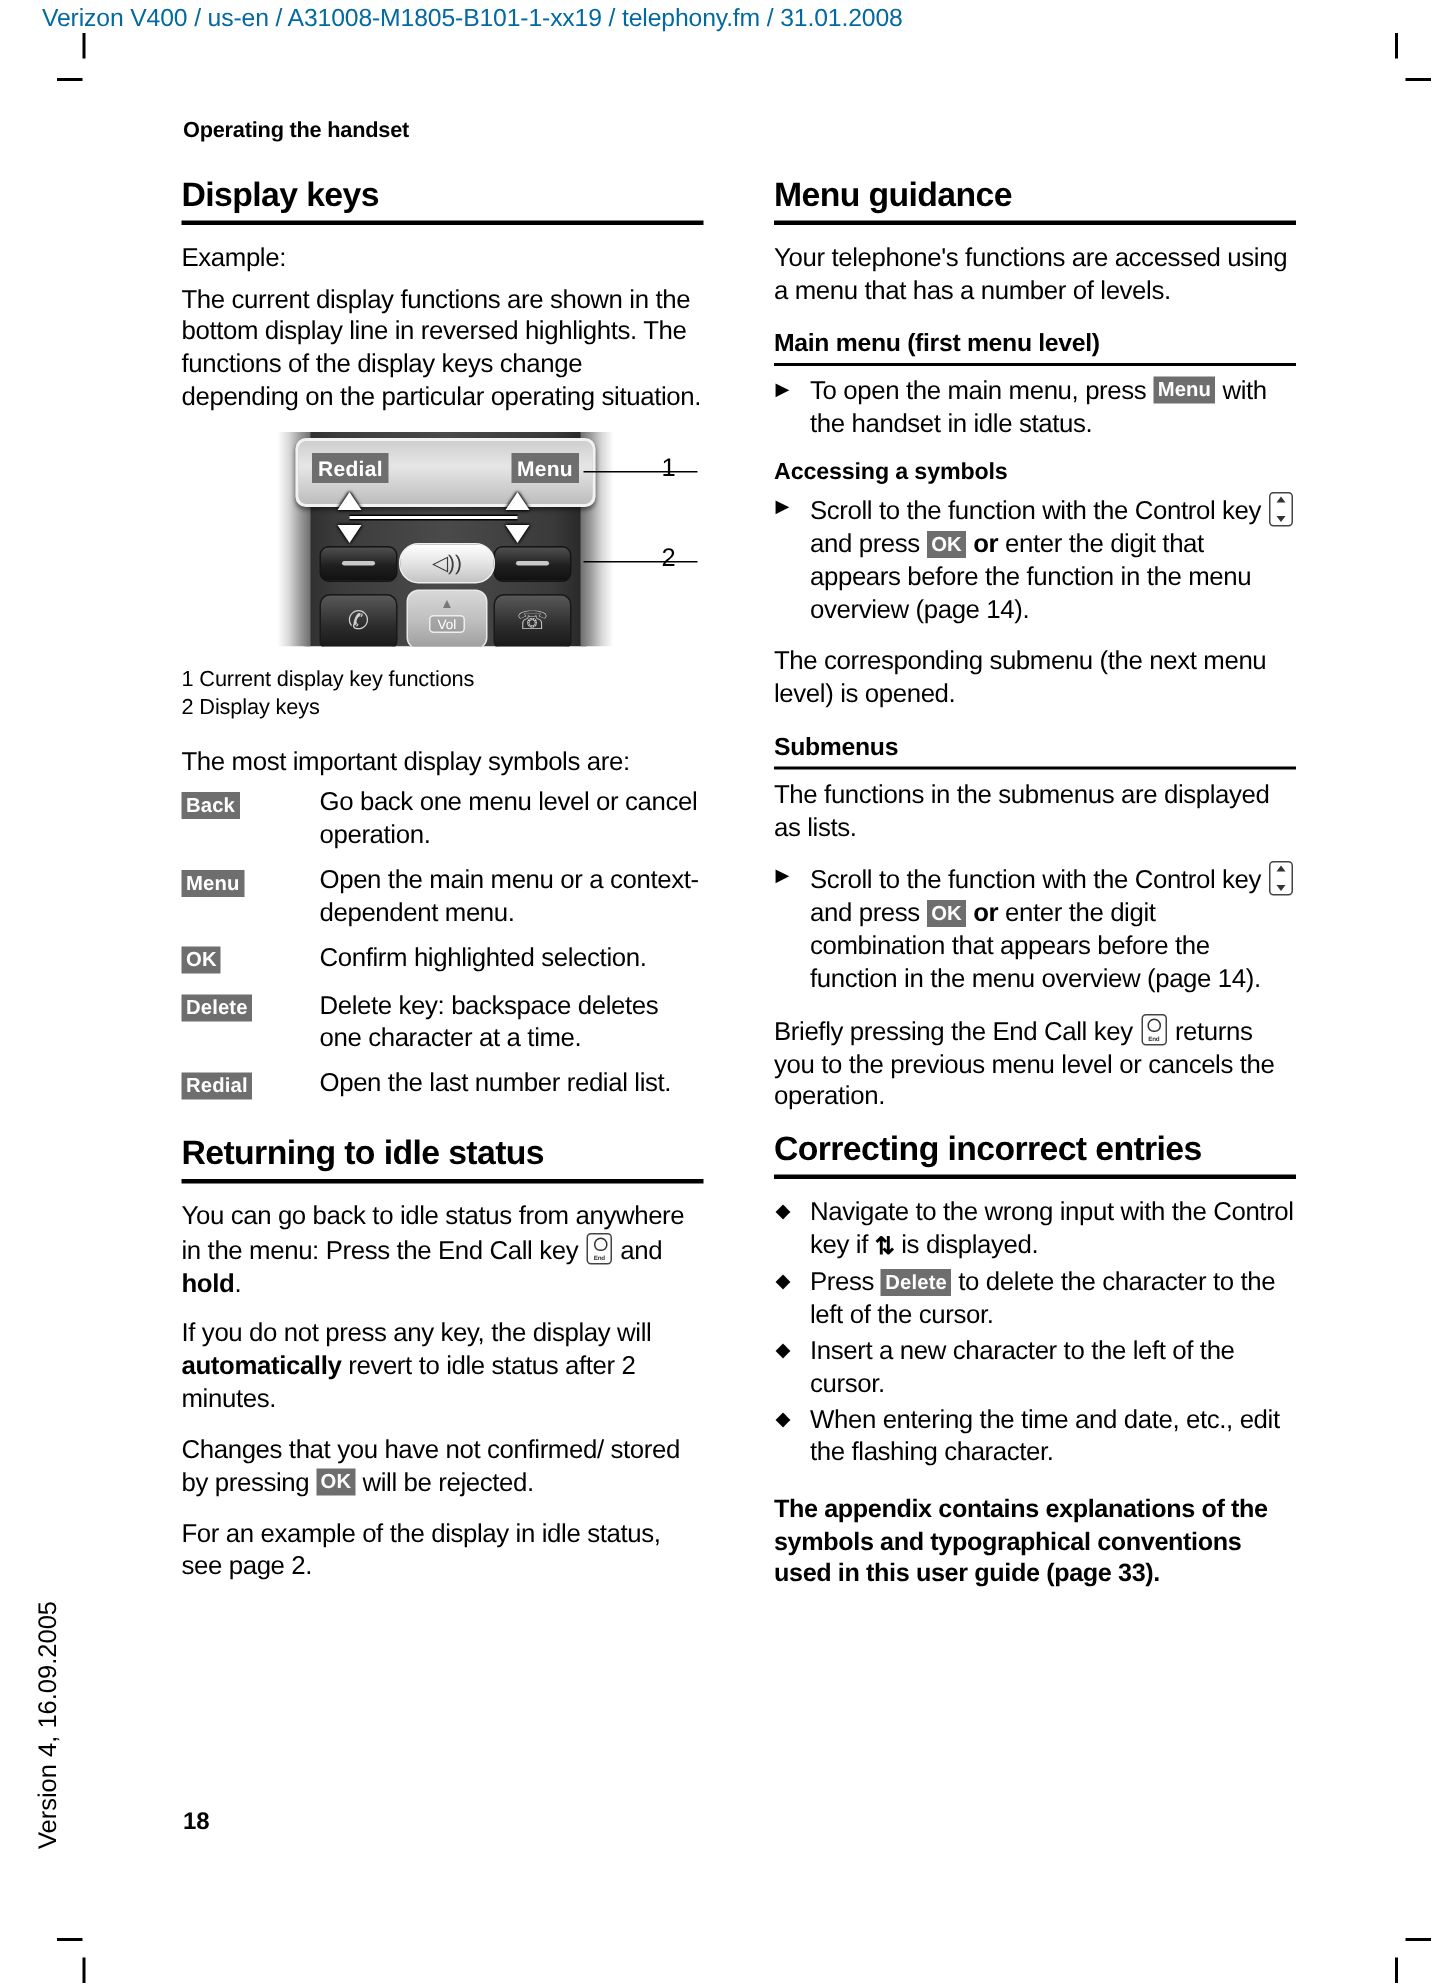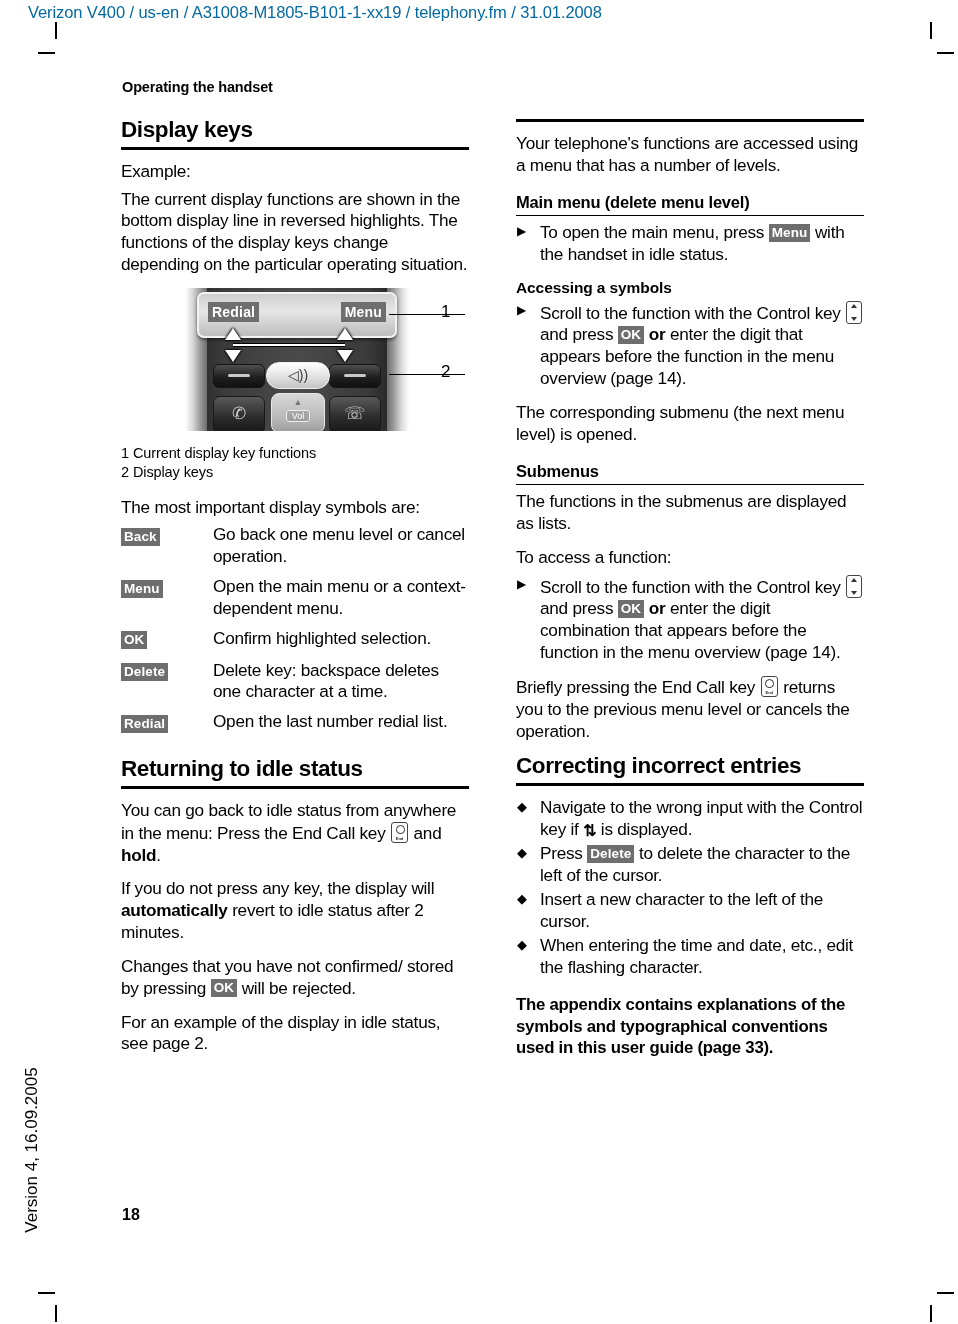--- a/index.html
+++ b/index.html
@@ -516,44 +516,44 @@
 
   <p class="body"><span>If you do not press any key, the display will</span> <b>automatically</b> <span>revert to idle status after 2 minutes.</span></p>
 
   <p class="body"><span>Changes that you have not confirmed/ stored by pressing</span> <span class="keybadge">OK</span> <span>will be rejected.</span></p>
 
   <p class="body">For an example of the display in idle status, see page 2.</p>
 </div>
 
 <div class="col col-right">
 
+  <h1 class="sec">Menu guidance</h1>
   <div class="rule-thick"></div>
 
   <p class="body">Your telephone's functions are accessed using a menu that has a number of levels.</p>
 
-  <h2 class="sub">Main menu (delete menu level)</h2>
+  <h2 class="sub">Main menu (first menu level)</h2>
   <div class="rule-thin"></div>
 
   <ul class="blist arrow">
     <li><span class="bullet">▶</span><span>To open the main menu, press</span> <span class="keybadge">Menu</span> <span>with the handset in idle status.</span></li>
   </ul>
 
   <h3 class="sub2">Accessing a symbols</h3>
 
   <ul class="blist arrow">
     <li><span class="bullet">▶</span><span>Scroll to the function with the Control key</span> <span class="hwkey control"></span> <span>and press</span> <span class="keybadge">OK</span> <b>or</b> <span>enter the digit that appears before the function in the menu overview (page 14).</span></li>
   </ul>
 
   <p class="body">The corresponding submenu (the next menu level) is opened.</p>
 
   <h2 class="sub">Submenus</h2>
   <div class="rule-thin"></div>
 
   <p class="body">The functions in the submenus are displayed as lists.</p>
-  <p class="body tight">To access a function:</p>
 
   <ul class="blist arrow">
     <li><span class="bullet">▶</span><span>Scroll to the function with the Control key</span> <span class="hwkey control"></span> <span>and press</span> <span class="keybadge">OK</span> <b>or</b> <span>enter the digit combination that appears before the function in the menu overview (page 14).</span></li>
   </ul>
 
   <p class="body"><span>Briefly pressing the End Call key</span> <span class="hwkey endcall"></span> <span>returns you to the previous menu level or cancels the operation.</span></p>
 
   <h1 class="sec">Correcting incorrect entries</h1>
   <div class="rule-thick"></div>
 

